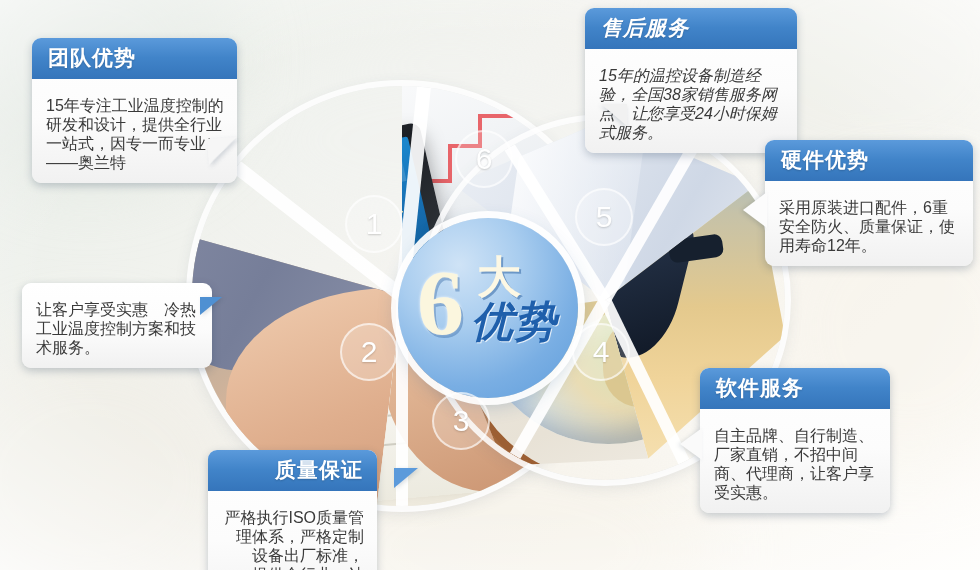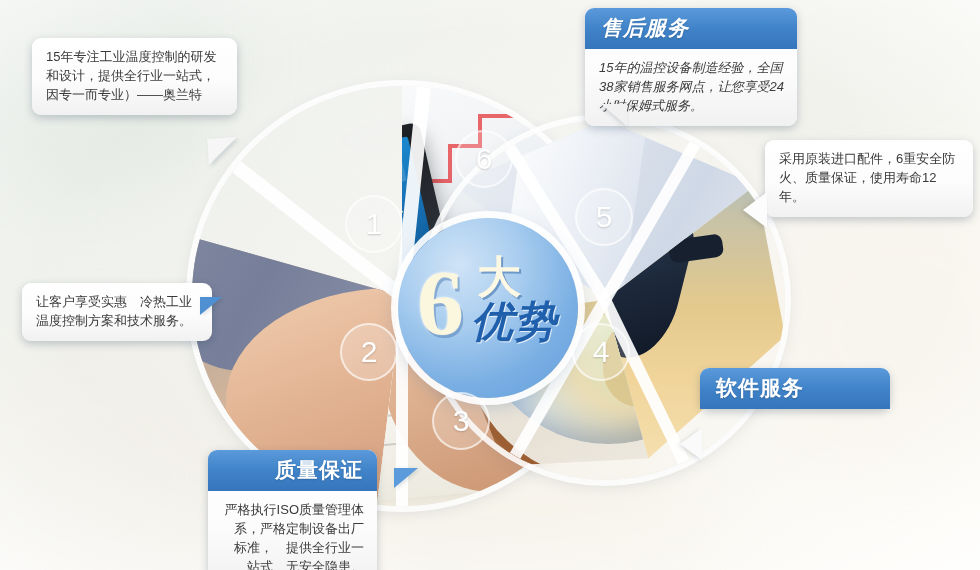--- a/index.html
+++ b/index.html
@@ -211,22 +211,22 @@
   .card-head{
     background:linear-gradient(180deg,#5b9adb 0%,#4184c9 48%,#3575bb 100%);
     border-radius:9px 9px 0 0;
     color:#ffffff;
     font-size:21px;font-weight:bold;
     padding:6px 14px 7px 16px;
     letter-spacing:1px;
     text-shadow:0 1px 2px rgba(0,0,0,.18);
   }
   .card-body{
-    padding:9px 13px 11px 14px;
-    font-size:13px;line-height:19px;color:#3a3a3a;
+    padding:17px 13px 11px 14px;
+    font-size:16px;line-height:19px;color:#3a3a3a;
     font-family:"Liberation Sans","DejaVu Sans",sans-serif;
   }
   
   .tail{position:absolute;width:0;height:0;}
 
   .fade-edge{
     position:absolute;inset:0;pointer-events:none;
     background:radial-gradient(ellipse 78% 72% at 50% 48%, rgba(255,255,255,0) 58%, rgba(255,255,255,.55) 88%, rgba(255,255,255,.8) 100%);
   }
 </style>
@@ -354,37 +354,40 @@
 <div class="numbadge" style="left:575px;top:188px;">
     <span>5</span>
   </div>
 <div class="numbadge" style="left:455px;top:130px;">
     <span>6</span>
   </div>
 
 <div class="fade-edge"></div>
 
 <div class="card" style="left:32px;top:38px;width:205px;">
+  <div class="card-head">团队优势</div>
   <div class="card-body">15年专注工业温度控制的研发和设计，提供全行业一站式，因专一而专业）——奥兰特</div>
   <div class="tail" style="left:176px;top:100px;border-left:30px solid #f6f6f6;border-bottom:26px solid transparent;transform:rotate(-4deg);filter:drop-shadow(2px 2px 2px rgba(40,60,90,.18));"></div>
 </div>
 
 <div class="card" style="left:585px;top:8px;width:212px;font-style:italic;">
   <div class="card-head">售后服务</div>
   <div class="card-body">15年的温控设备制造经验，全国38家销售服务网点，让您享受24小时保姆式服务。</div>
   <div class="tail" style="left:16px;top:96px;border-right:26px solid #f1f1f1;border-bottom:22px solid transparent;filter:drop-shadow(-1px 2px 2px rgba(40,60,90,.16));"></div>
 </div>
 
 <div class="card" style="left:765px;top:140px;width:208px;">
+  <div class="card-head">硬件优势</div>
   <div class="card-body">采用原装进口配件，6重安全防火、质量保证，使用寿命12年。</div>
   <div class="tail" style="left:-22px;top:52px;border-right:24px solid #fcfcfc;border-top:18px solid transparent;border-bottom:18px solid transparent;filter:drop-shadow(-2px 1px 2px rgba(40,60,90,.16));"></div>
 </div>
 
 <div class="card" style="left:700px;top:368px;width:190px;">
   <div class="card-head">软件服务</div>
+  <div class="card-body">自主品牌、自行制造、厂家直销，不招中间商、代理商，让客户享受实惠。</div>
   <div class="tail" style="left:-20px;top:60px;border-right:22px solid #fafafa;border-top:16px solid transparent;border-bottom:16px solid transparent;filter:drop-shadow(-2px 1px 2px rgba(40,60,90,.16));"></div>
 </div>
 
 <div class="card" style="left:208px;top:450px;width:169px;text-align:right;">
   <div class="card-head">质量保证</div>
   <div class="card-body">严格执行ISO质量管理体系，严格定制设备出厂标准，　提供全行业一站式、无安全隐患。</div>
   <div class="tail" style="left:186px;top:18px;border-left:24px solid #5b9adb;border-bottom:20px solid transparent;filter:drop-shadow(2px 1px 2px rgba(40,60,90,.16));"></div>
 </div>
 
 <div class="card" style="left:22px;top:283px;width:190px;">

